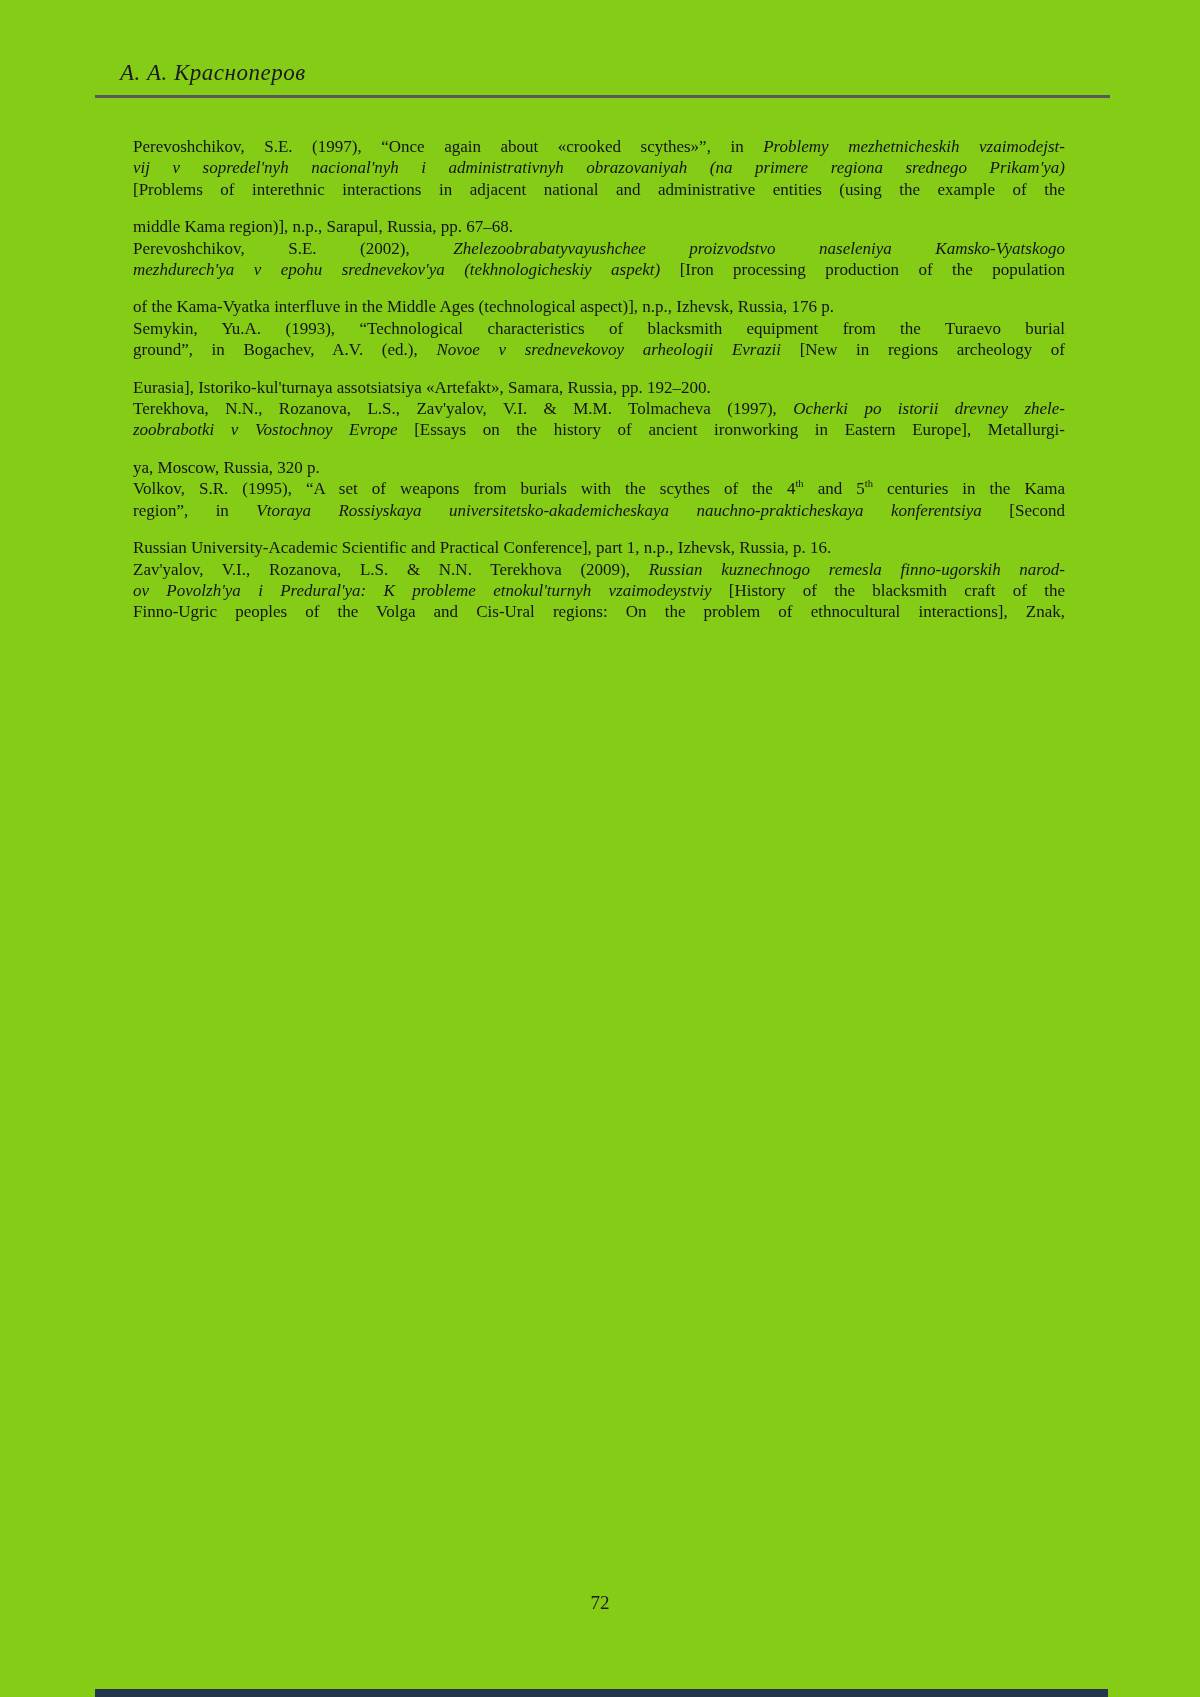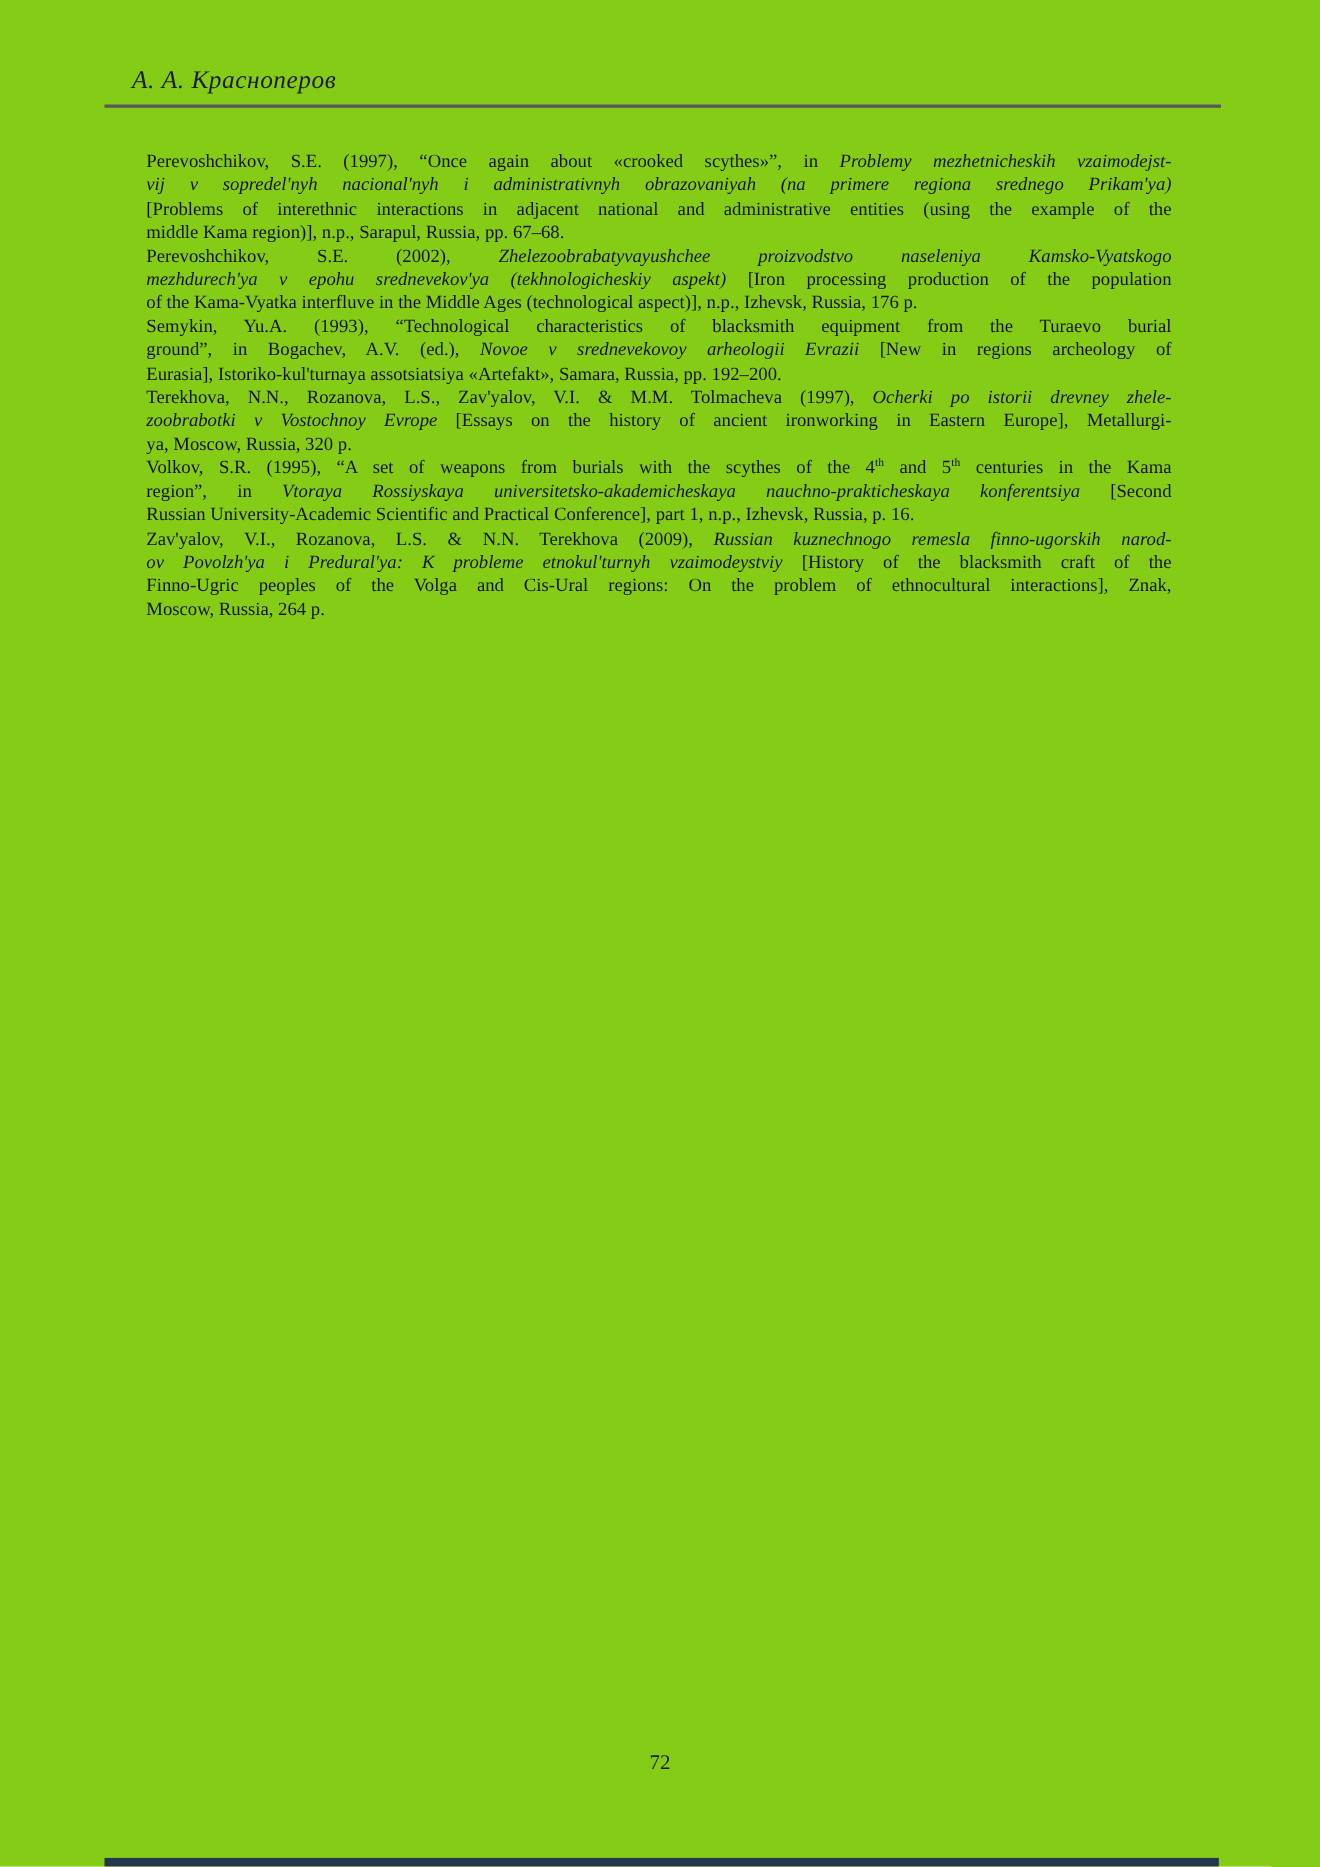--- a/index.html
+++ b/index.html
@@ -41,20 +41,21 @@
     width: 932px;
     font-size: 17px;
     line-height: 21.4px;
   }
   .ref-line {
     text-align: justify;
     text-align-last: justify;
   }
   .ref-line.last {
     text-align-last: left;
+    margin-top: 16px;
   }
   .it { font-style: italic; }
   sup {
     font-size: 0.62em;
     line-height: 0;
     vertical-align: super;
   }
   .page-number {
     position: absolute;
     left: 0;
@@ -104,20 +105,19 @@
       </div>
       <div>
         <div class="ref-line"><span>Volkov, S.R. (1995), “A set of weapons from burials with the scythes of the 4</span><sup>th</sup><span> and 5</span><sup>th</sup><span> centuries in the Kama</span></div>
         <div class="ref-line"><span>region”, in </span><span class="it">Vtoraya Rossiyskaya universitetsko-akademicheskaya nauchno-prakticheskaya konferentsiya</span><span> [Second</span></div>
         <div class="ref-line last"><span>Russian University-Academic Scientific and Practical Conference], part 1, n.p., Izhevsk, Russia, p. 16.</span></div>
       </div>
       <div>
         <div class="ref-line"><span>Zav'yalov, V.I., Rozanova, L.S. &amp; N.N. Terekhova (2009), </span><span class="it">Russian kuznechnogo remesla finno-ugorskih narod-</span></div>
         <div class="ref-line"><span class="it">ov Povolzh'ya i Predural'ya: K probleme etnokul'turnyh vzaimodeystviy</span><span> [History of the blacksmith craft of the</span></div>
         <div class="ref-line"><span>Finno-Ugric peoples of the Volga and Cis-Ural regions: On the problem of ethnocultural interactions], Znak,</span></div>
-        <div class="ref-line last"><span>Moscow, Russia, 264 p.</span></div>
       </div>
     </div>
 
   <div class="page-number">72</div>
 
   <div class="footer-bar" style="background: rgb(36, 53, 78);"></div>
 </div>
 
 </body></html>

